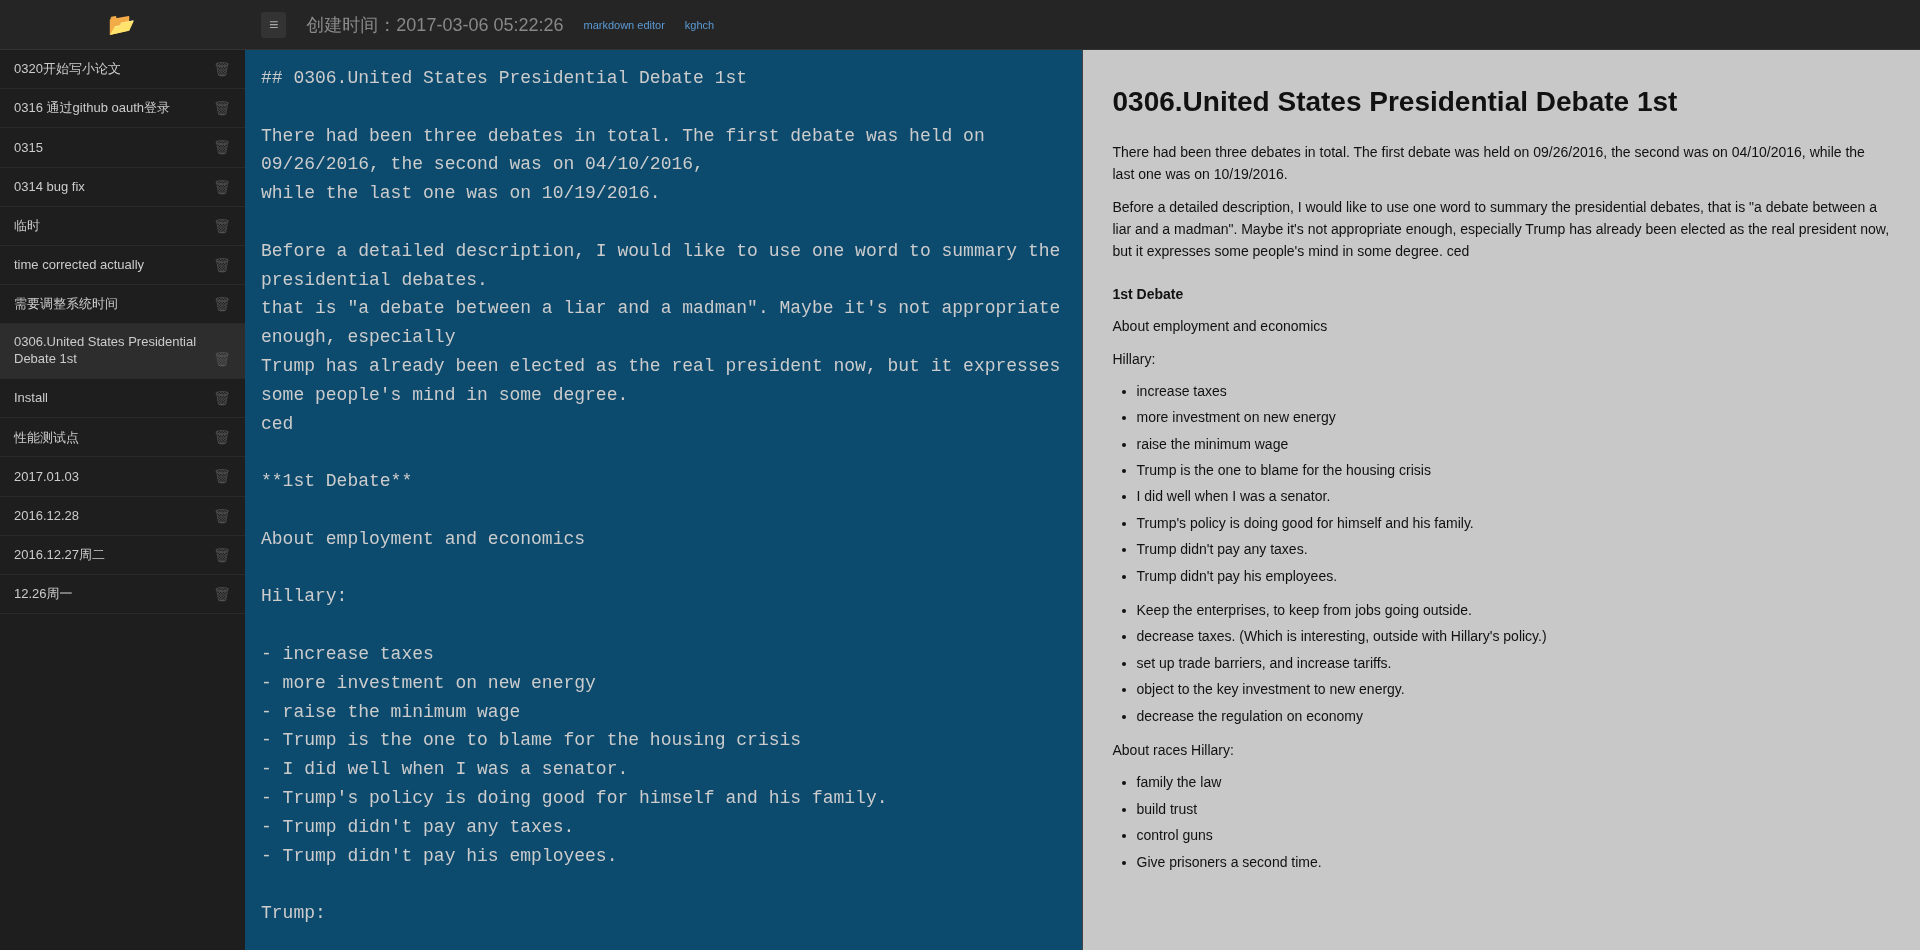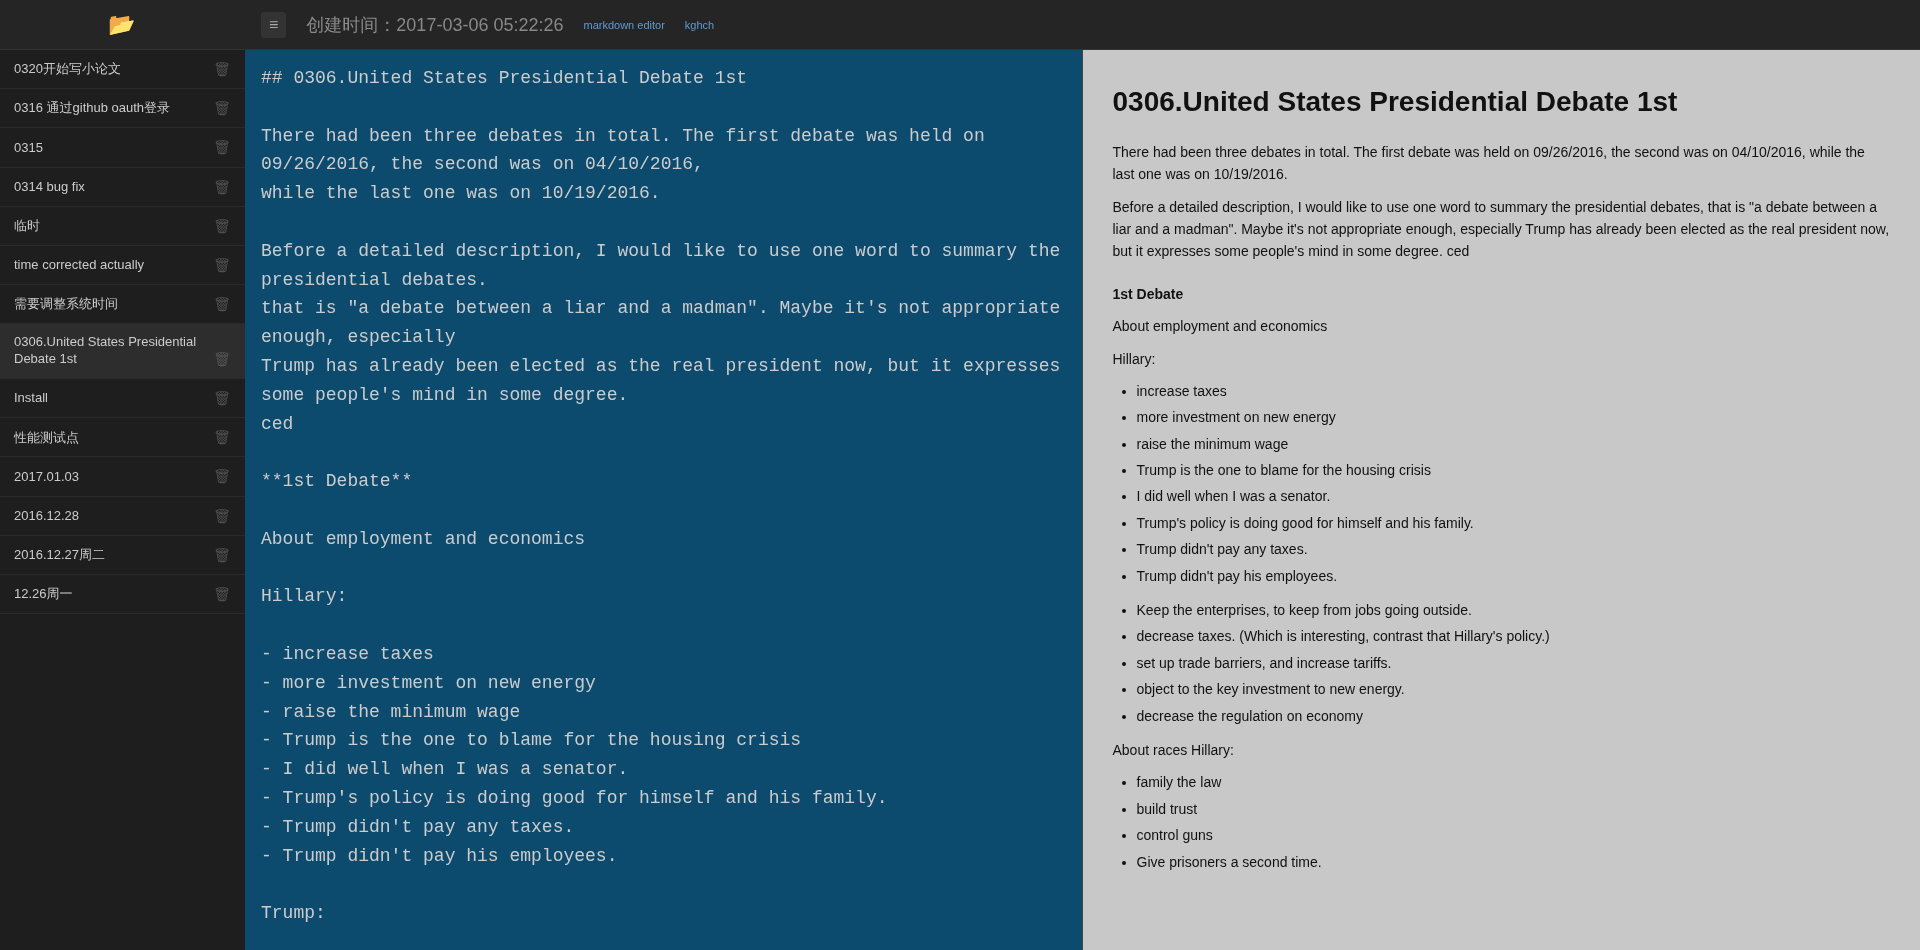--- a/index.html
+++ b/index.html
@@ -284,21 +284,21 @@
           <li>more investment on new energy</li>
           <li>raise the minimum wage</li>
           <li>Trump is the one to blame for the housing crisis</li>
           <li>I did well when I was a senator.</li>
           <li>Trump's policy is doing good for himself and his family.</li>
           <li>Trump didn't pay any taxes.</li>
           <li>Trump didn't pay his employees.</li>
         </ul>
       <ul id="trump-list">
           <li>Keep the enterprises, to keep from jobs going outside.</li>
-          <li>decrease taxes. (Which is interesting, contrast that Hillary's policy.)</li>
+          <li>decrease taxes. (Which is interesting, outside with Hillary's policy.)</li>
           <li>set up trade barriers, and increase tariffs.</li>
           <li>object to the key investment to new energy.</li>
           <li>decrease the regulation on economy</li>
         </ul>
       <p>About races Hillary:</p>
       <ul id="races-list">
           <li>family the law</li>
           <li>build trust</li>
           <li>control guns</li>
           <li>Give prisoners a second time.</li>

